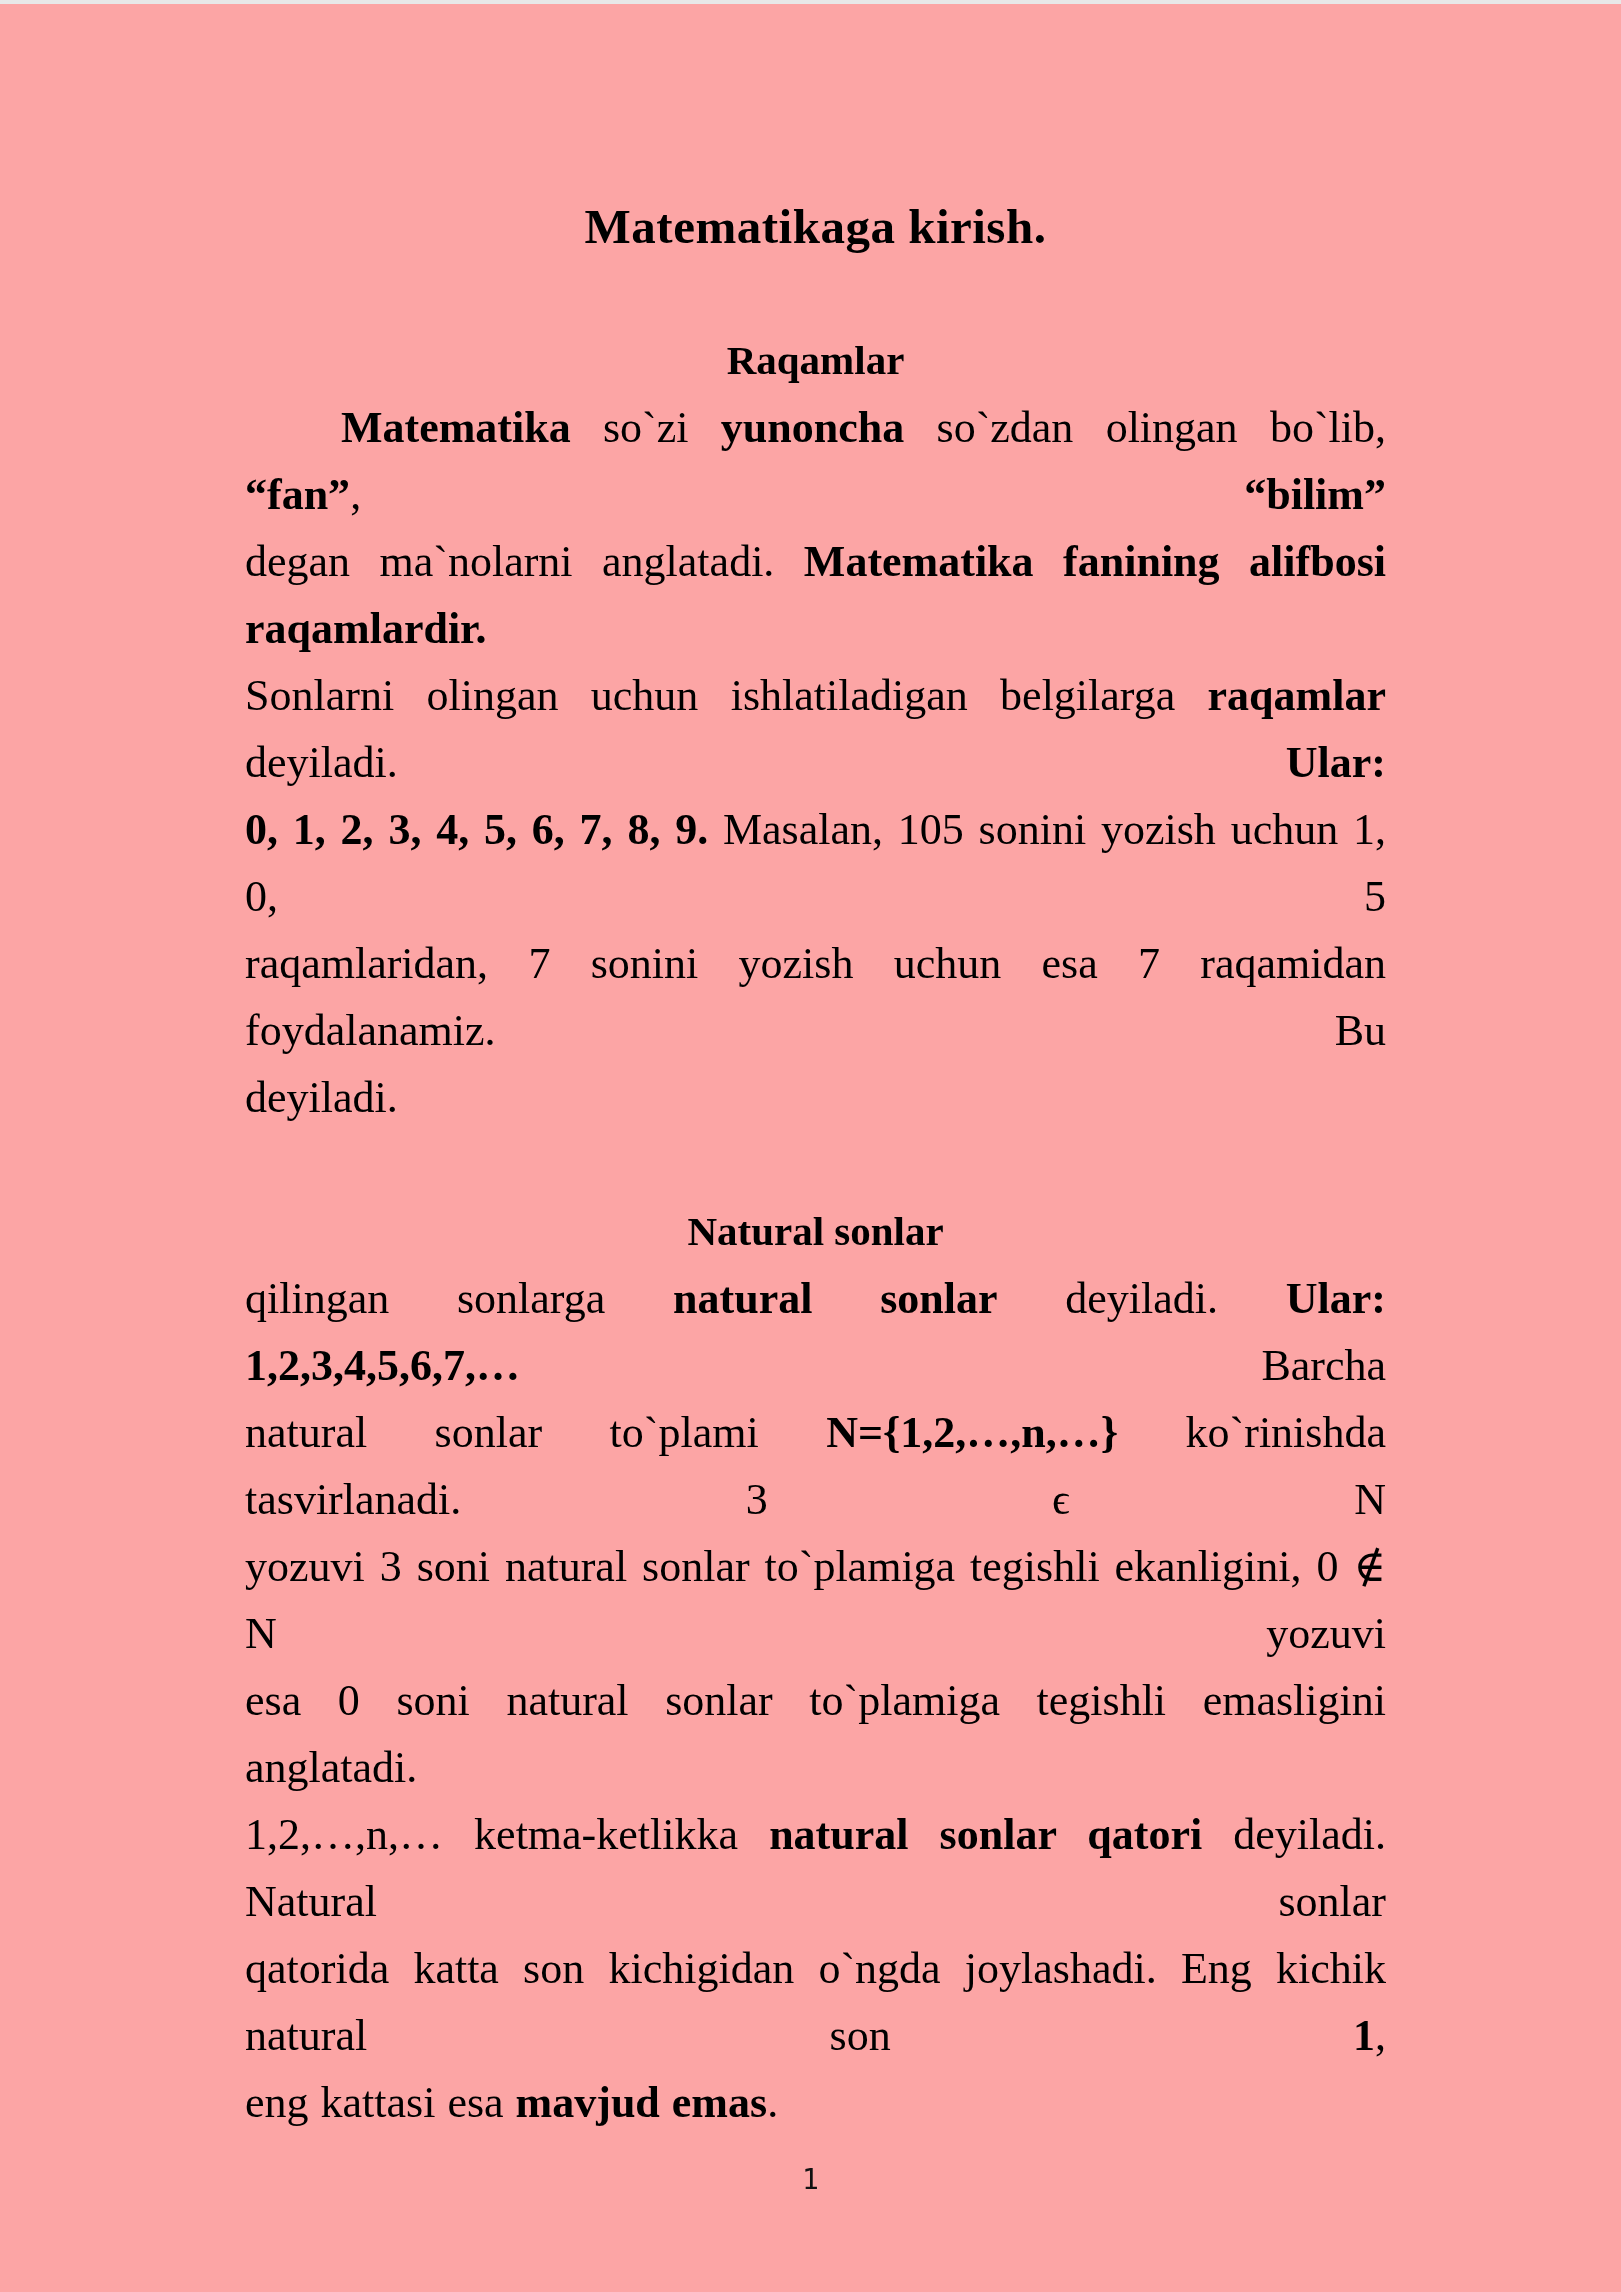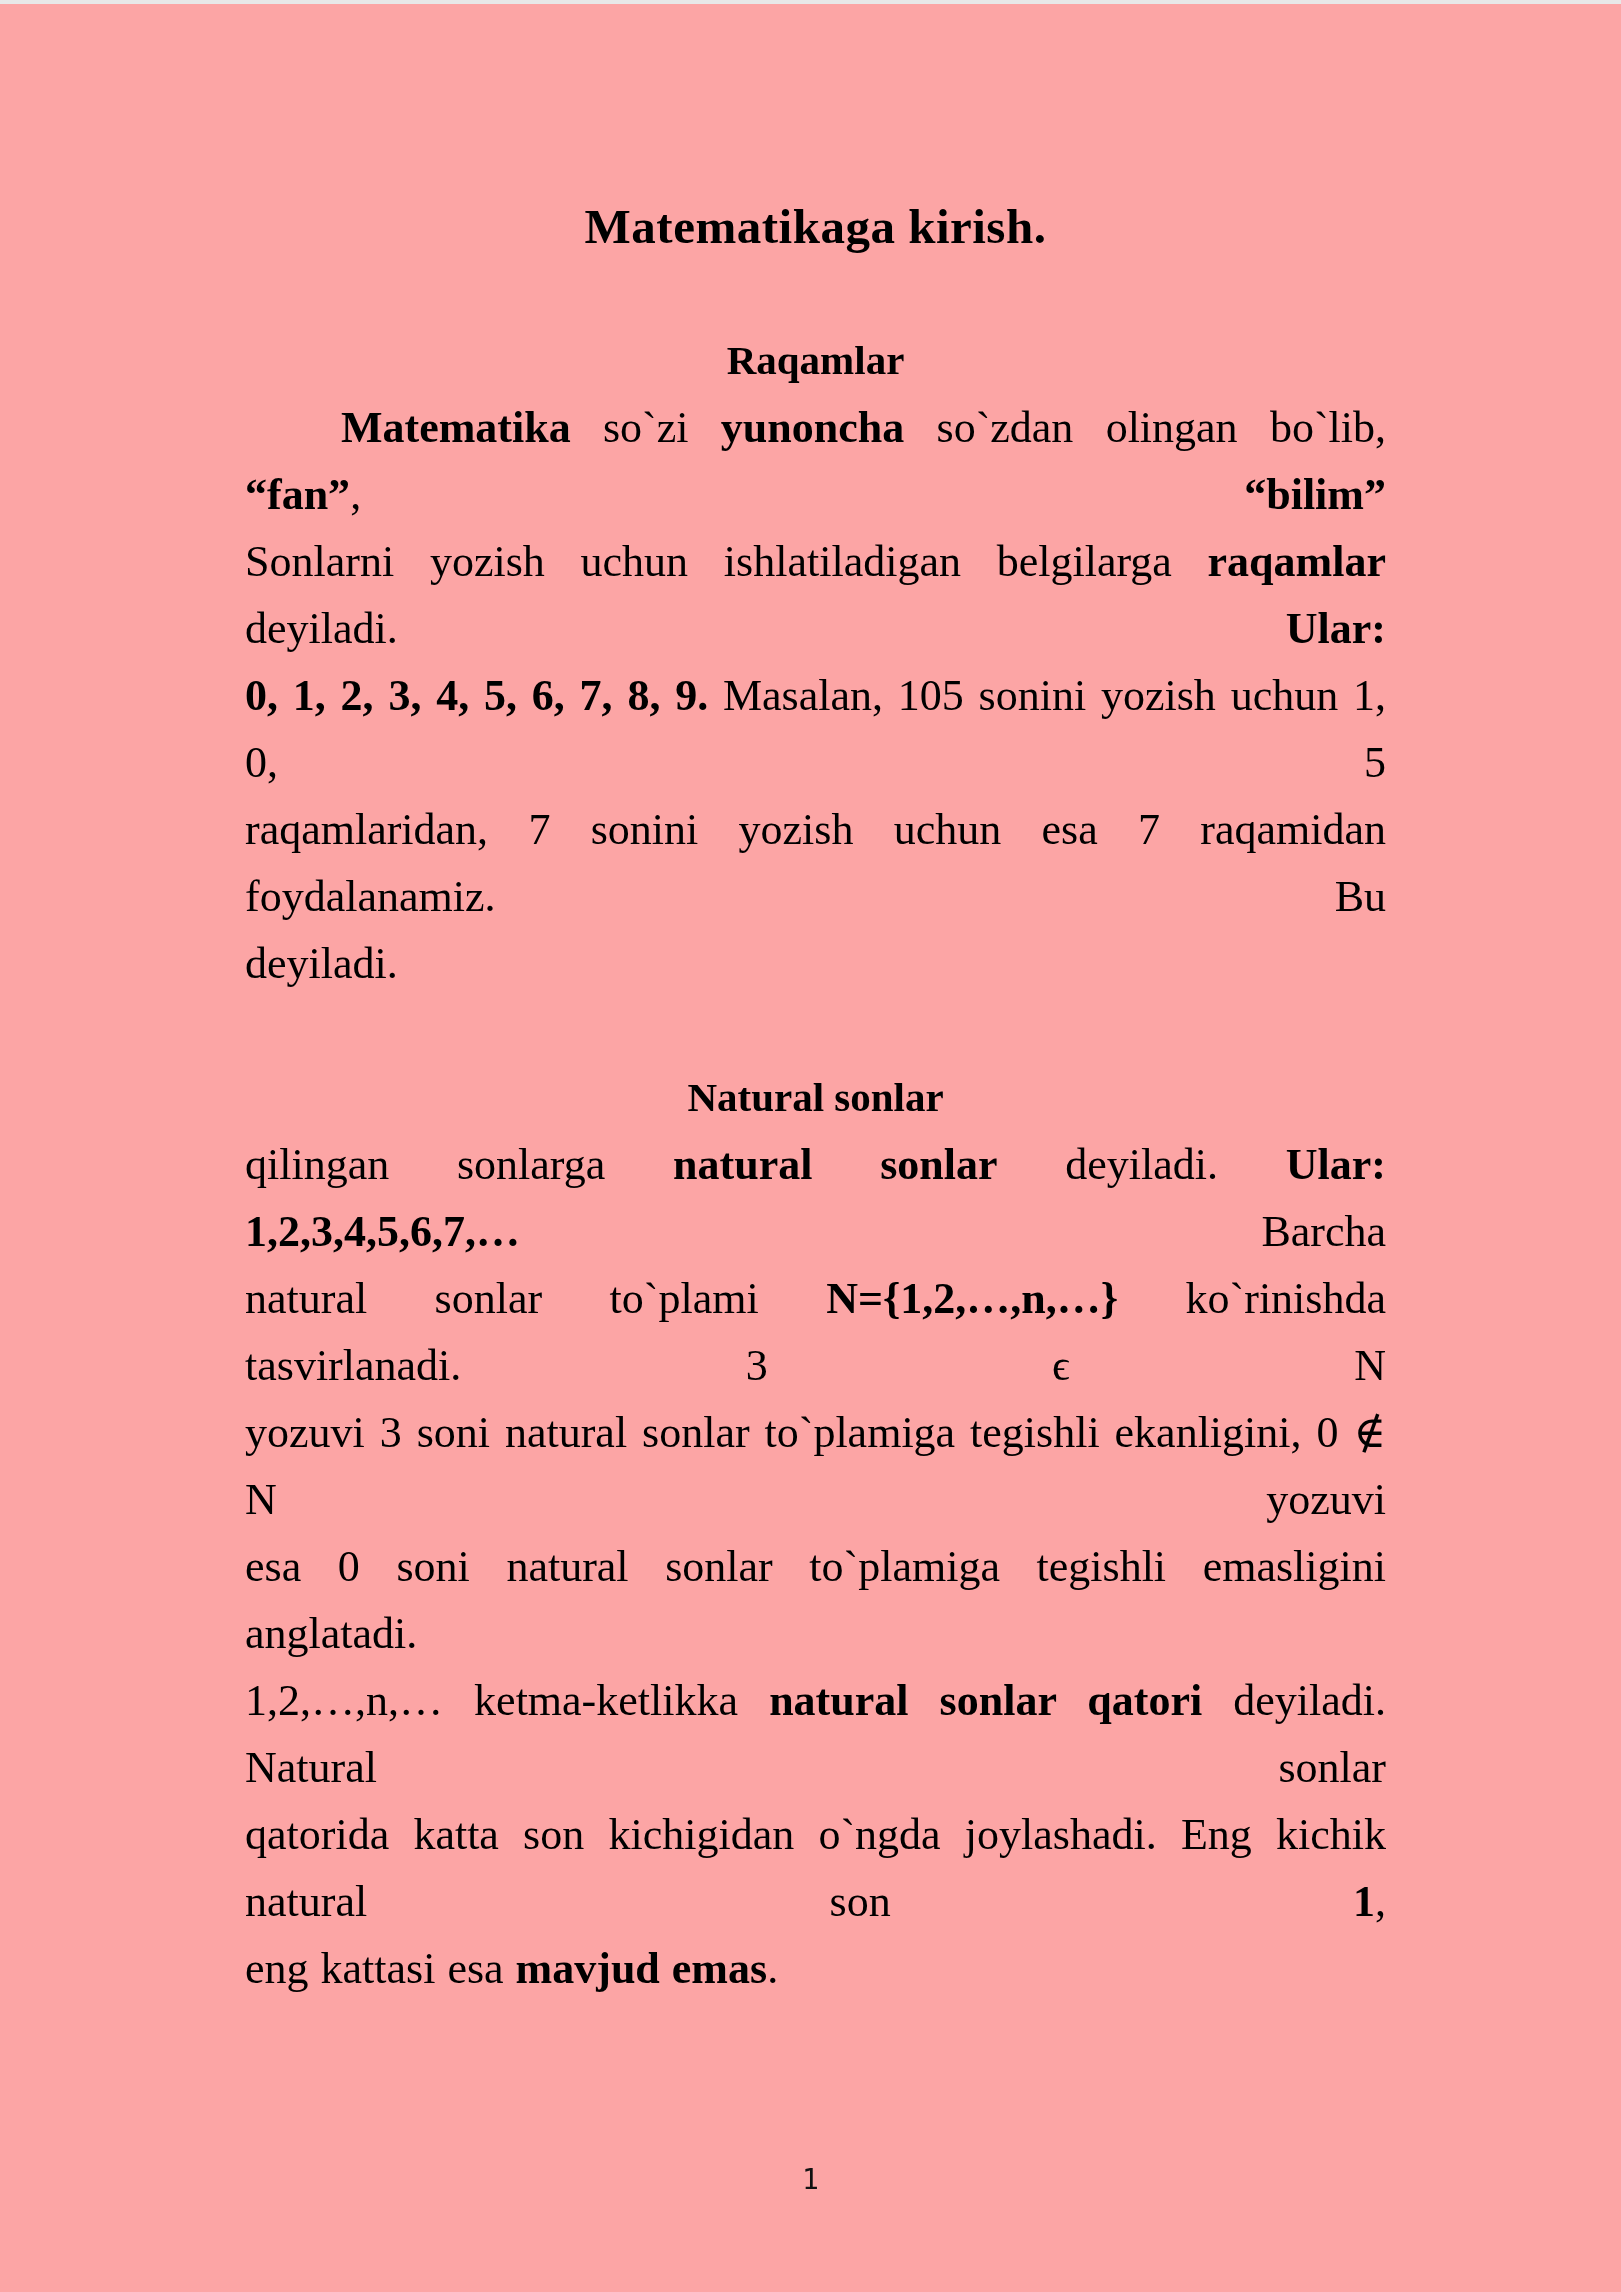--- a/index.html
+++ b/index.html
@@ -53,21 +53,22 @@
 </style>
 </head>
 <body>
 
 <div class="page">
   <div class="title">Matematikaga kirish.</div>
   <div>
       <div class="spacer"></div>
       <div class="heading">Raqamlar</div>
       <div class="line indent"><b>Matematika</b><span> so`zi </span><b>yunoncha</b><span> so`zdan olingan bo`lib, </span><b>“fan”</b><span>, </span><b>“bilim”</b></div>
-      <div class="line"><span>Sonlarni yozish uchun ishlatiladigan belgilarga </span><b>raqamlar</b><span> deyiladi. </span><b>Ular:</b></div>
+      <div class="line"><span>degan ma`nolarni anglatadi. </span><b>Matematika fanining alifbosi raqamlardir.</b></div>
+      <div class="line"><span>Sonlarni olingan uchun ishlatiladigan belgilarga </span><b>raqamlar</b><span> deyiladi. </span><b>Ular:</b></div>
       <div class="line"><b>0, 1, 2, 3, 4, 5, 6, 7, 8, 9.</b><span> Masalan, 105 sonini yozish uchun 1, 0, 5</span></div>
       <div class="line"><span>raqamlaridan, 7 sonini yozish uchun esa 7 raqamidan foydalanamiz. Bu</span></div>
       <div class="line last"><span>deyiladi.</span></div>
       <div class="spacer"></div>
       <div class="heading">Natural sonlar</div>
       <div class="line"><span>qilingan sonlarga </span><b>natural sonlar</b><span> deyiladi. </span><b>Ular: 1,2,3,4,5,6,7,…</b><span> Barcha</span></div>
       <div class="line"><span>natural sonlar to`plami </span><b>N={1,2,…,n,…}</b><span> ko`rinishda tasvirlanadi. 3 ϵ N</span></div>
       <div class="line"><span>yozuvi 3 soni natural sonlar to`plamiga tegishli ekanligini, 0 ∉ N yozuvi</span></div>
       <div class="line"><span>esa 0 soni natural sonlar to`plamiga tegishli emasligini anglatadi.</span></div>
       <div class="line"><span>1,2,…,n,… ketma-ketlikka </span><b>natural sonlar qatori</b><span> deyiladi. Natural sonlar</span></div>

